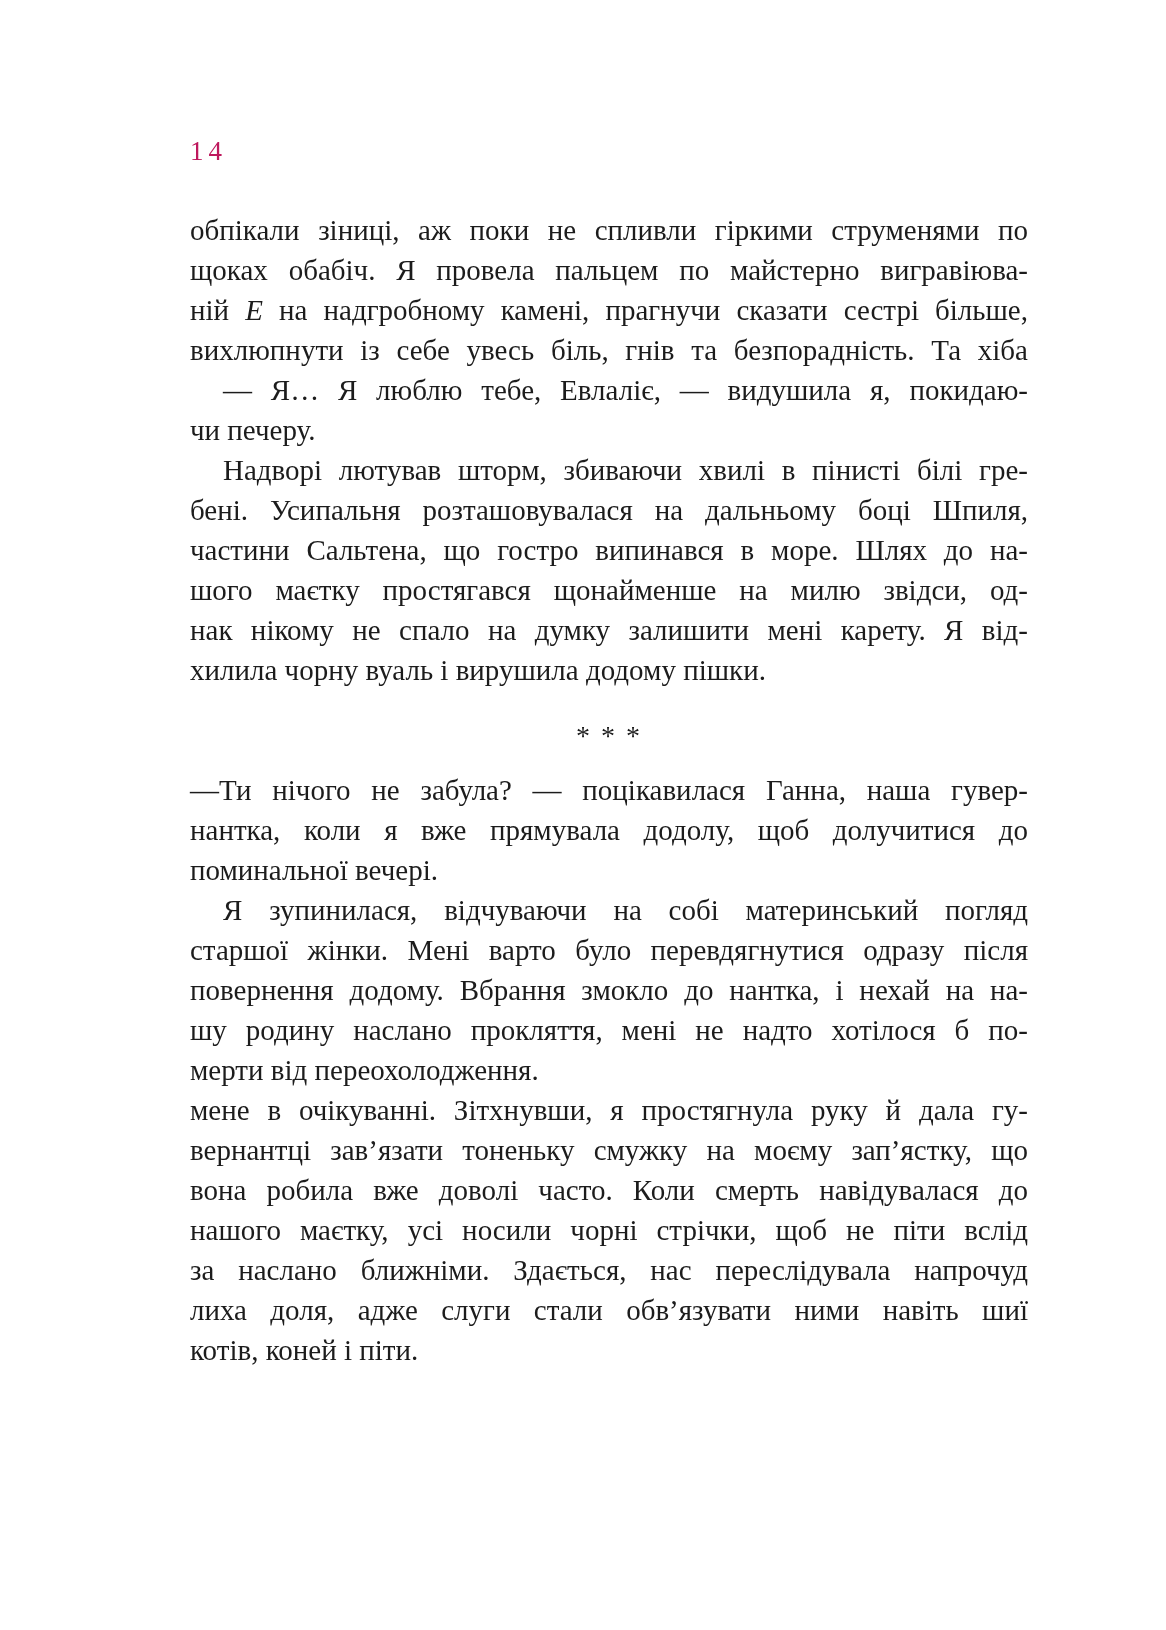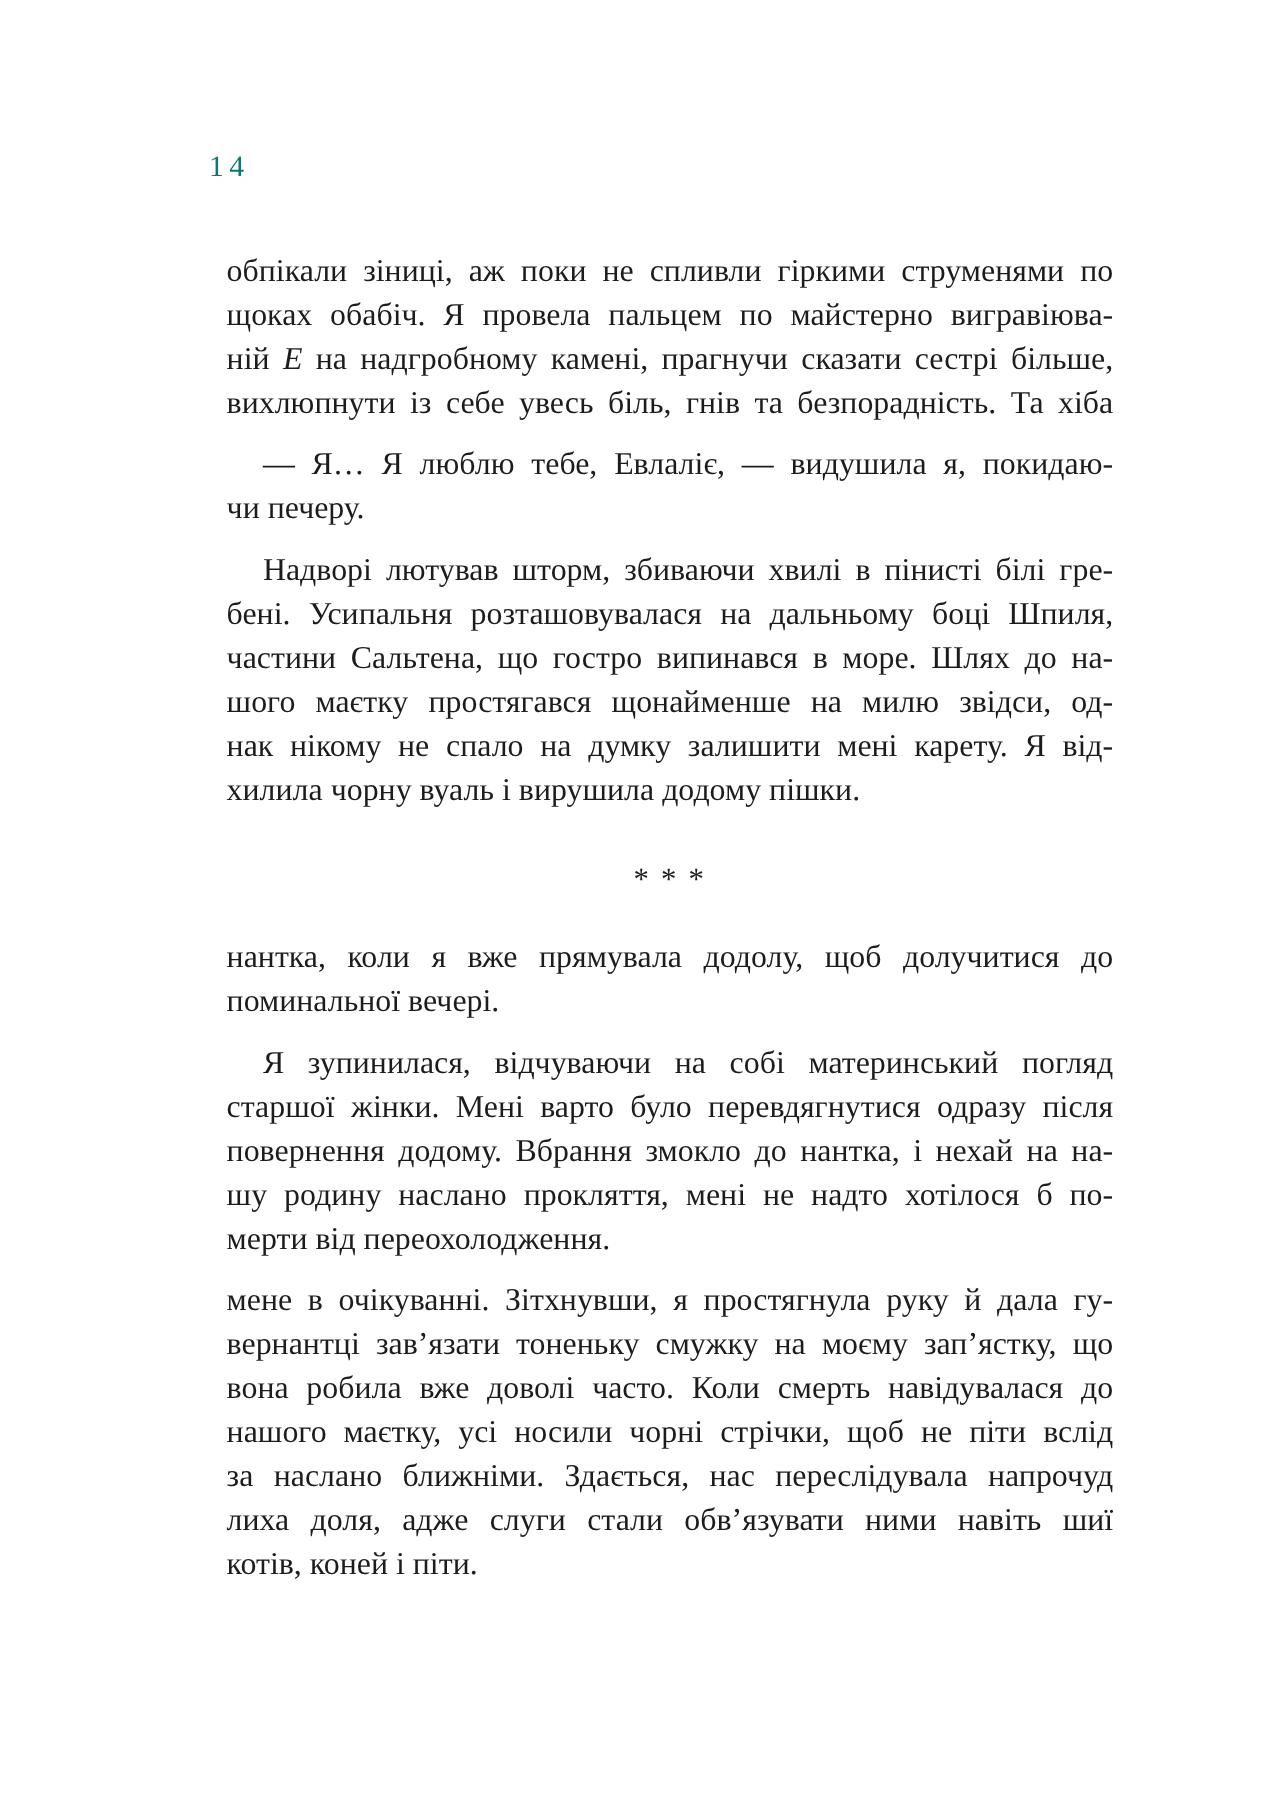--- a/index.html
+++ b/index.html
@@ -11,32 +11,32 @@
     font-family: "Liberation Serif", "DejaVu Serif", serif;
     color: #1c1c1c;
     overflow: hidden;
   }
   .page-number {
     position: absolute;
     left: 190px;
     top: 136px;
     font-size: 27px;
     letter-spacing: 5px;
-    color: #0f766e;
+    color: #be185d;
   }
   .text-block {
     position: absolute;
     left: 190px;
     top: 210px;
     width: 838px;
     font-size: 29px;
     line-height: 40px;
     text-rendering: optimizeLegibility;
   }
-  .para { margin: 16px; padding: 0; }
+  .para { margin: 0; padding: 0; }
   .line {
     text-align: justify;
     text-align-last: justify;
     white-space: normal;
   }
   .line.last { text-align-last: left; }
   .line.indent { text-indent: 33px; }
   .separator {
     height: 80px;
     box-sizing: border-box;
@@ -68,20 +68,21 @@
       <div class="para">
         <div class="line indent">Надворі лютував шторм, збиваючи хвилі в пінисті білі гре-</div>
         <div class="line">бені. Усипальня розташовувалася на дальньому боці Шпиля,</div>
         <div class="line">частини Сальтена, що гостро випинався в море. Шлях до на-</div>
         <div class="line">шого маєтку простягався щонайменше на милю звідси, од-</div>
         <div class="line">нак нікому не спало на думку залишити мені карету. Я від-</div>
         <div class="line last">хилила чорну вуаль і вирушила додому пішки.</div>
       </div>
       <div class="separator">* * *</div>
       <div class="para">
+        <div class="line">—Ти нічого не забула? — поцікавилася Ганна, наша гувер-</div>
         <div class="line">нантка, коли я вже прямувала додолу, щоб долучитися до</div>
         <div class="line last">поминальної вечері.</div>
       </div>
       <div class="para">
         <div class="line indent">Я зупинилася, відчуваючи на собі материнський погляд</div>
         <div class="line">старшої жінки. Мені варто було перевдягнутися одразу після</div>
         <div class="line">повернення додому. Вбрання змокло до нантка, і нехай на на-</div>
         <div class="line">шу родину наслано прокляття, мені не надто хотілося б по-</div>
         <div class="line last">мерти від переохолодження.</div>
       </div>

